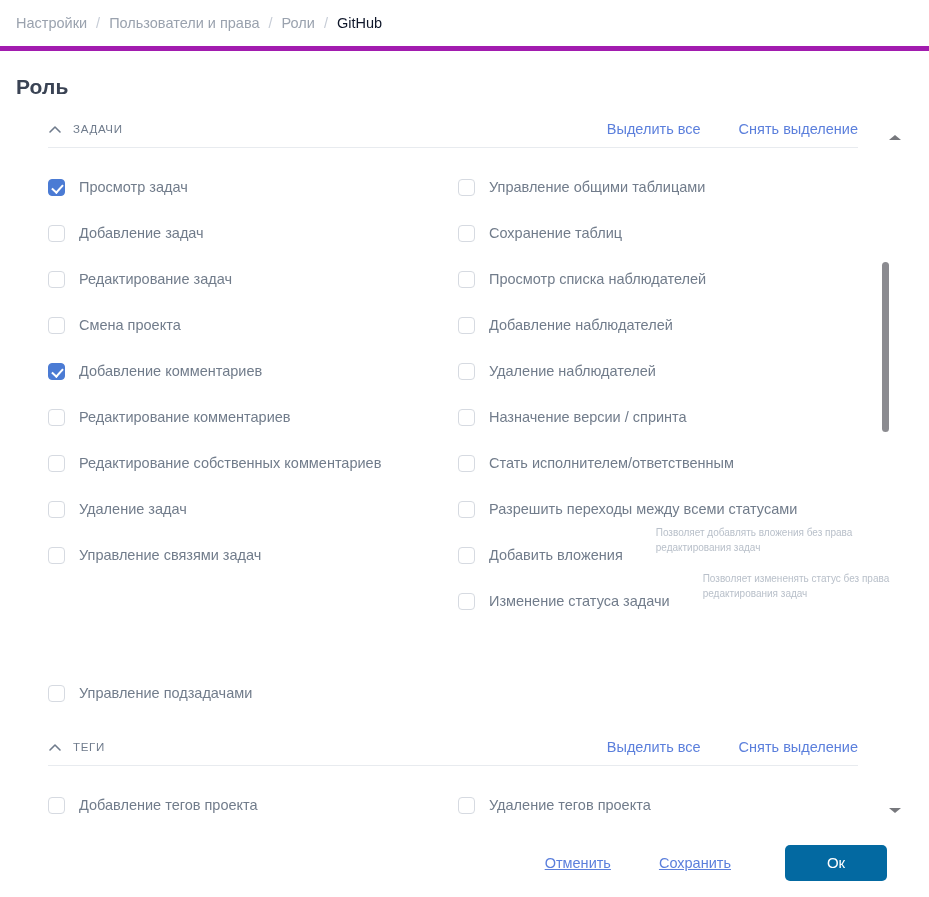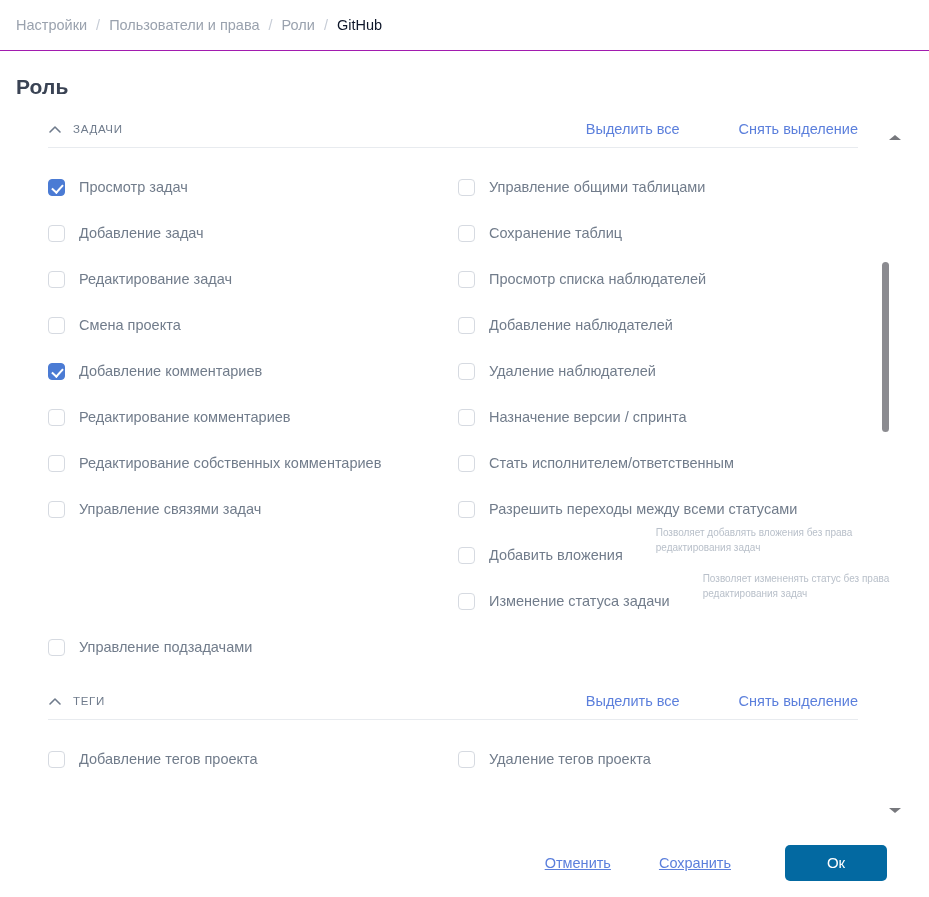--- a/index.html
+++ b/index.html
@@ -10,21 +10,21 @@
     font-family: "Liberation Sans", "DejaVu Sans", sans-serif;
     -webkit-font-smoothing: antialiased;
   }
   .page { position: relative; width: 929px; height: 897px; overflow: hidden; background:#fff; }
 
   
   .breadcrumb {
     height: 51px;
     display: flex; align-items: center;
     padding-left: 16px;
-    border-bottom: 1px solid #a21caf;
+    border-bottom: 5px solid #a21caf;
     font-size: 14.5px;
   }
   .crumb { color: #9aa2ae; white-space: nowrap; }
   .crumb.active { color: #0f172a; }
   .crumb-sep { color: #c6ccd6; margin: 0 9px; }
 
   
   .page-title {
     margin: 0;
     padding: 24px 0 0 16px;
@@ -60,21 +60,21 @@
     top: 1px;
   }
   .chev svg { display:block; }
   .section-title {
     font-size: 11.5px;
     letter-spacing: 0.7px;
     color: #6f7b8c;
     text-transform: uppercase;
     flex: 1 1 auto;
   }
-  .section-actions { display:flex; align-items:center; gap: 59px; }
+  .section-actions { display:flex; align-items:center; gap: 38px; }
   .link-action {
     font-size: 14.5px;
     color: #5b7fdc;
     cursor: pointer;
     white-space: nowrap;
   }
 
   
   .perm-grid {
     display: grid;
@@ -260,20 +260,26 @@
             </div>
             <div class="perm-row">
               <div class="perm-line">
                 <span class="cb"></span>
                 <span class="cb-label">Редактирование собственных комментариев</span>
               </div>
             </div>
             <div class="perm-row">
               <div class="perm-line">
                 <span class="cb"></span>
+                <span class="cb-label">Удаление задач</span>
+              </div>
+            </div>
+            <div class="perm-row">
+              <div class="perm-line">
+                <span class="cb"></span>
                 <span class="cb-label">Управление связями задач</span>
               </div>
             </div>
             <div class="spacer-row tall"></div>
             <div class="perm-row">
               <div class="perm-line">
                 <span class="cb"></span>
                 <span class="cb-label">Управление подзадачами</span>
               </div>
             </div>

